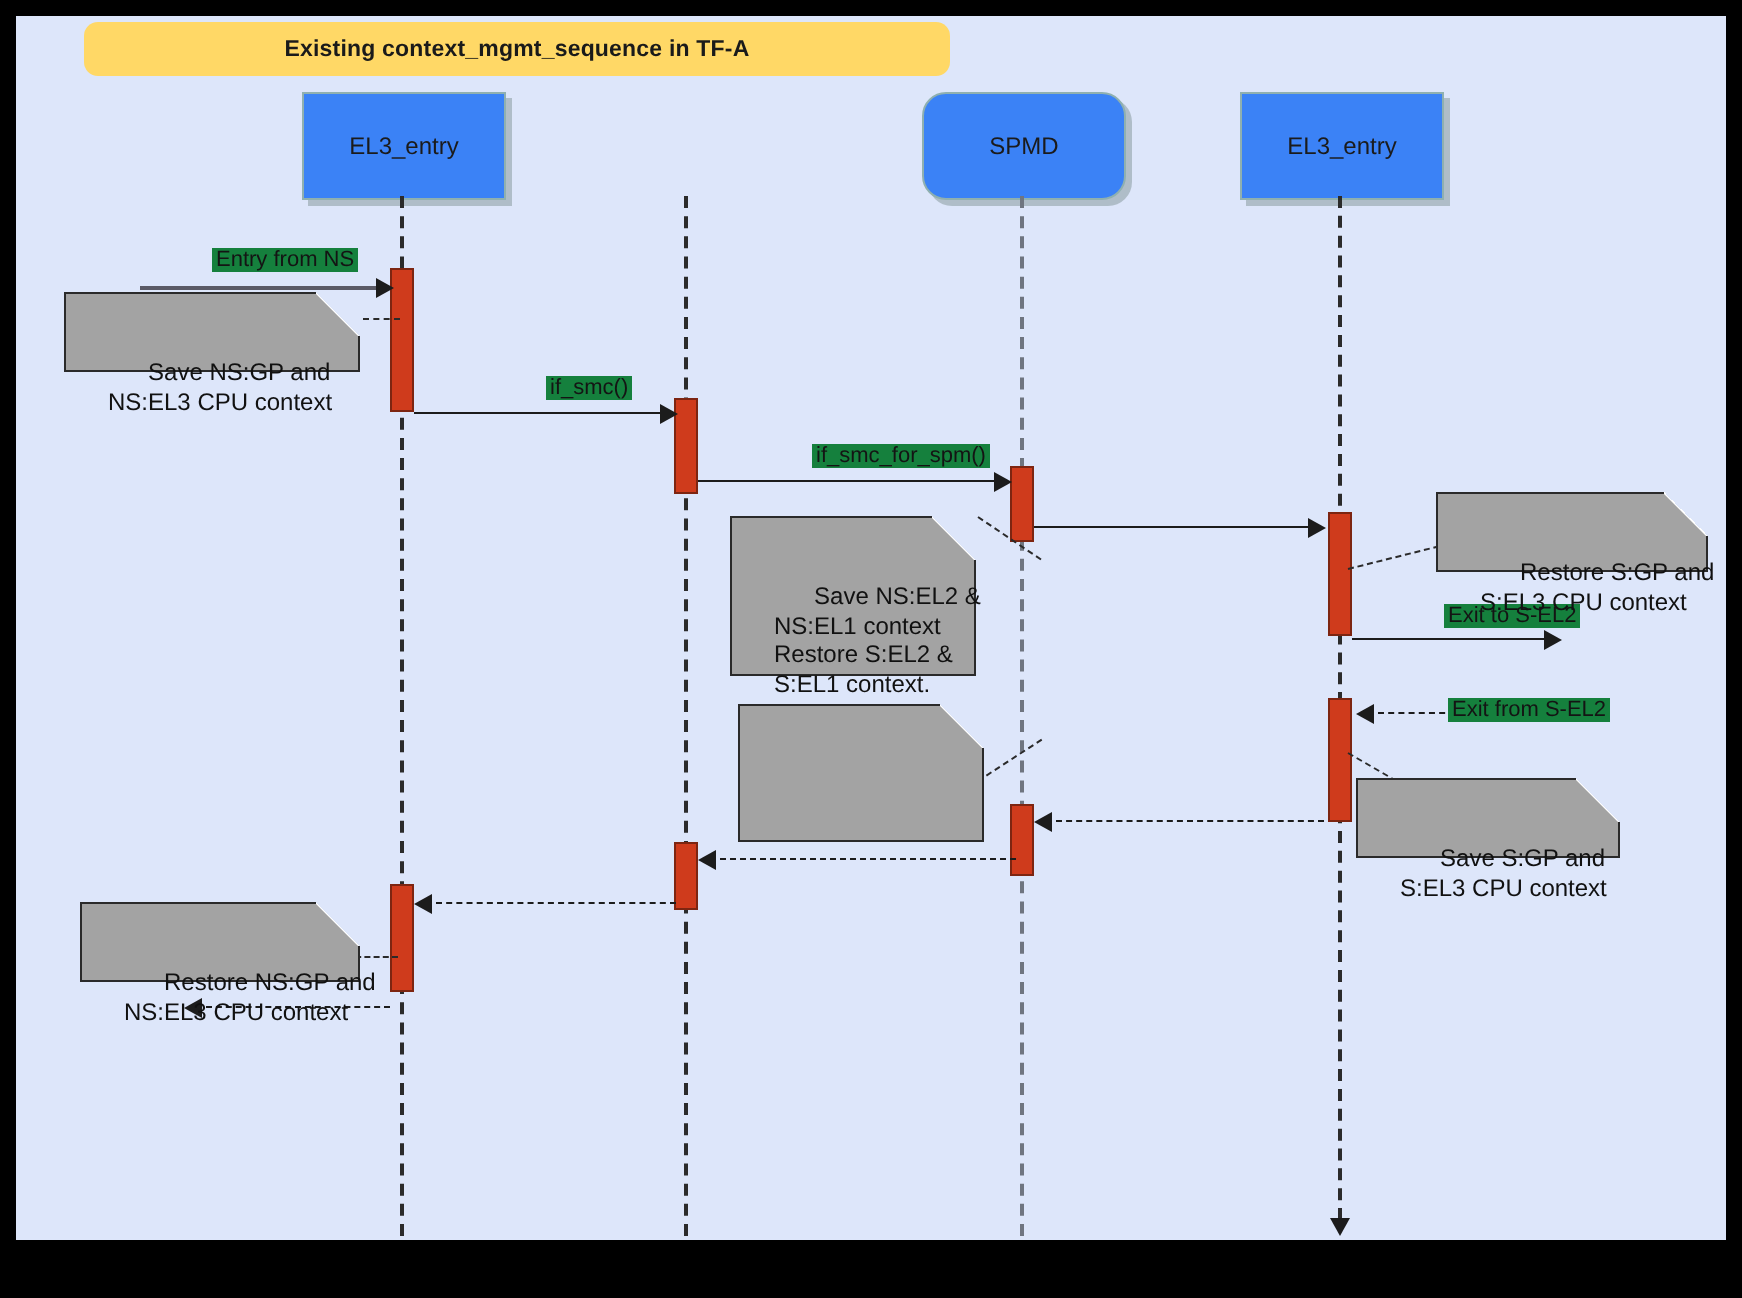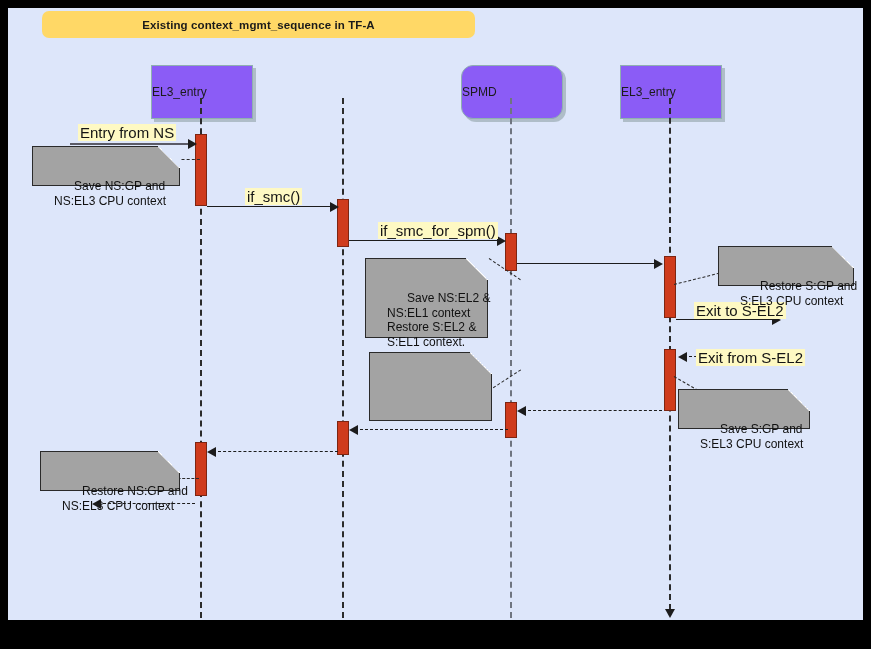--- a/index.html
+++ b/index.html
@@ -26,25 +26,25 @@
     background:#ffd866;
     border-radius:7px;
     display:flex;align-items:center;justify-content:center;
     font-size:11.5px;font-weight:bold;color:#1a1a1a;
     letter-spacing:.1px;
   }
   
   .actor{
     position:absolute;
     width:100px;height:52px;
-    background:#8b5cf6;
+    background:#3b82f6;
     border:1px solid #8fb0b0;
     box-shadow:3px 3px 0 rgba(120,140,140,.45);
-    display:flex;align-items:center;
-    font-size:12px;color:#1b1b1b;margin-top:19px;
+    display:flex;align-items:center;justify-content:center;
+    font-size:12px;color:#1b1b1b;
   }
   
   .lifeline{
     position:absolute;
     width:0;
     border-left:2px dashed #2b2b2b;
   }
   .lifeline.grey{border-left-color:#6f7580;}
   
   .act{
@@ -71,24 +71,25 @@
   .arrowhead.right{border-left:9px solid #1c1c1c;}
   .arrowhead.left{border-right:9px solid #1c1c1c;}
   .arrowhead.down{
     border-left:5px solid transparent;
     border-right:5px solid transparent;
     border-top:9px solid #1c1c1c;
     border-bottom:0;
   }
   .msglabel{
     position:absolute;
-    font-size:15px;color:#141414;
-    background:#fef9c3;
+    font-size:11px;color:#141414;
+    background:#15803d;
     padding:0 2px;
     white-space:nowrap;
+    margin-left:28px;
   }
   
   .note{
     position:absolute;
     background:#a3a3a3;
     border:1px solid #2a2a2a;
     font-size:12px;line-height:14.5px;color:#111;
     padding:3px 5px 3px 21px;
     box-sizing:border-box;
     white-space:pre;

